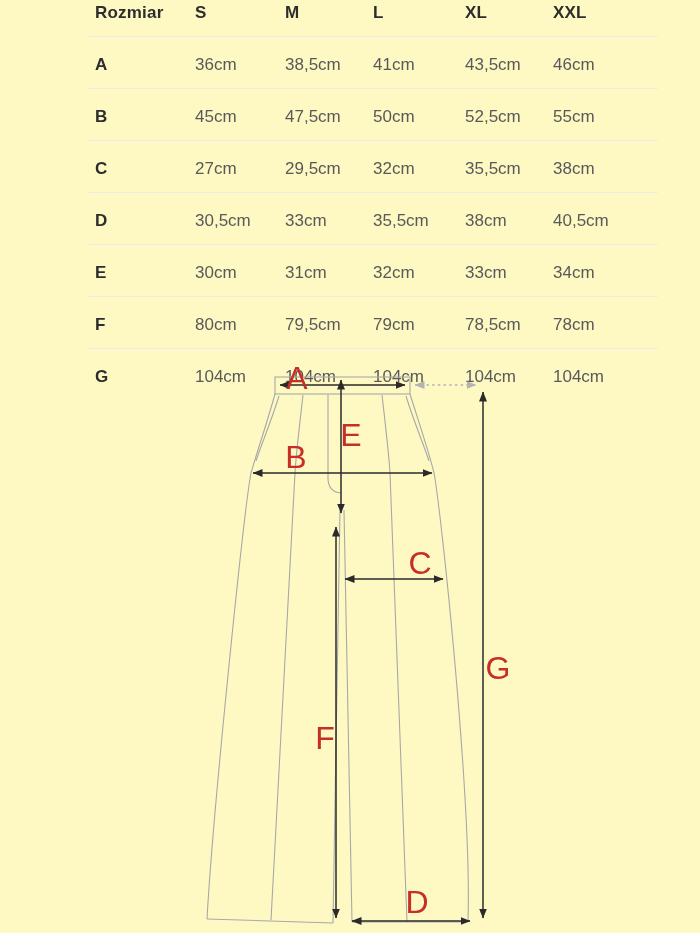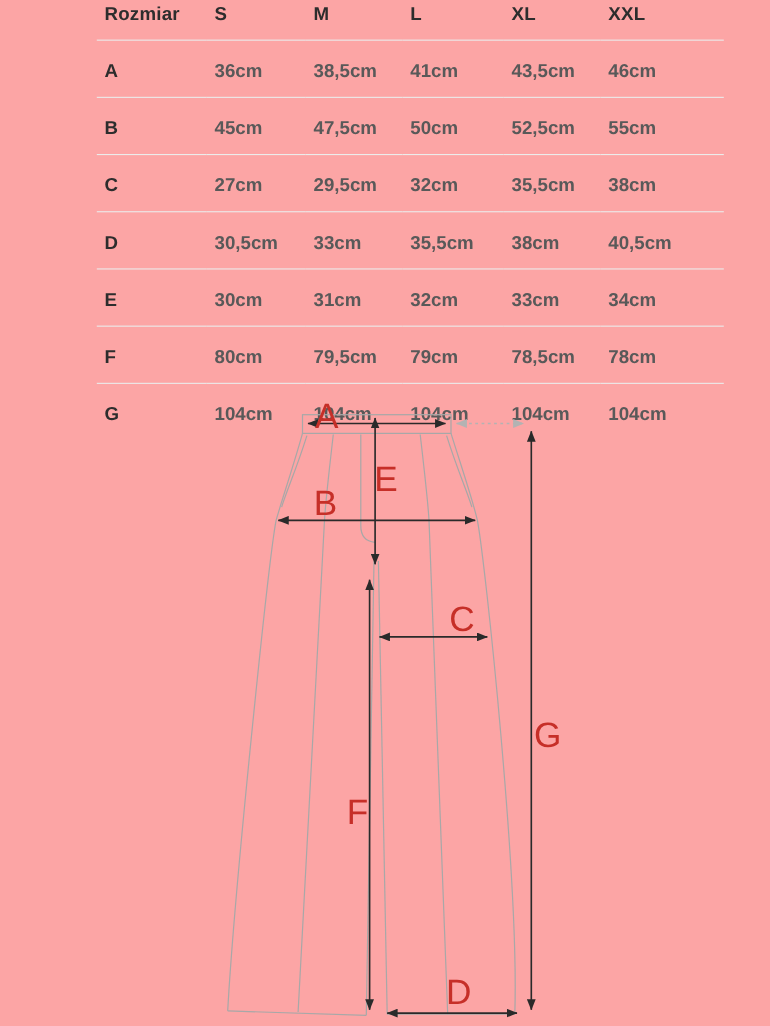--- a/index.html
+++ b/index.html
@@ -1,19 +1,19 @@
 <!DOCTYPE html>
 <html><head>
 <meta charset="utf-8">
 <style>
   html,body{margin:0;padding:0;background:#ffffff;}
   .page{
     position:relative;
     width:700px;height:933px;
-    background:#fca5a5;
+    background:#fef9c3;
     overflow:hidden;
     font-family:"Liberation Sans", sans-serif;
   }
   
   table.size-table{
     position:absolute;
     left:88px;top:0;
     width:570px;
     border-collapse:collapse;
     table-layout:fixed;
@@ -35,21 +35,20 @@
     letter-spacing:.2px;
     border-bottom:1px solid #ececeb;
   }
   table.size-table td{
     height:47px;
     text-align:left;
     vertical-align:middle;
     padding:4px 0 0 7px;
     font-size:17px;
     border-bottom:1px solid #ececeb;
-    font-weight:bold;
   }
   table.size-table td.row-label{
     font-weight:700;
     color:#2d2d2d;
     letter-spacing:.2px;
   }
   table.size-table td.val{color:#595959;}
   table.size-table tr:last-child td{border-bottom:none;}
   
   svg.diagram{

